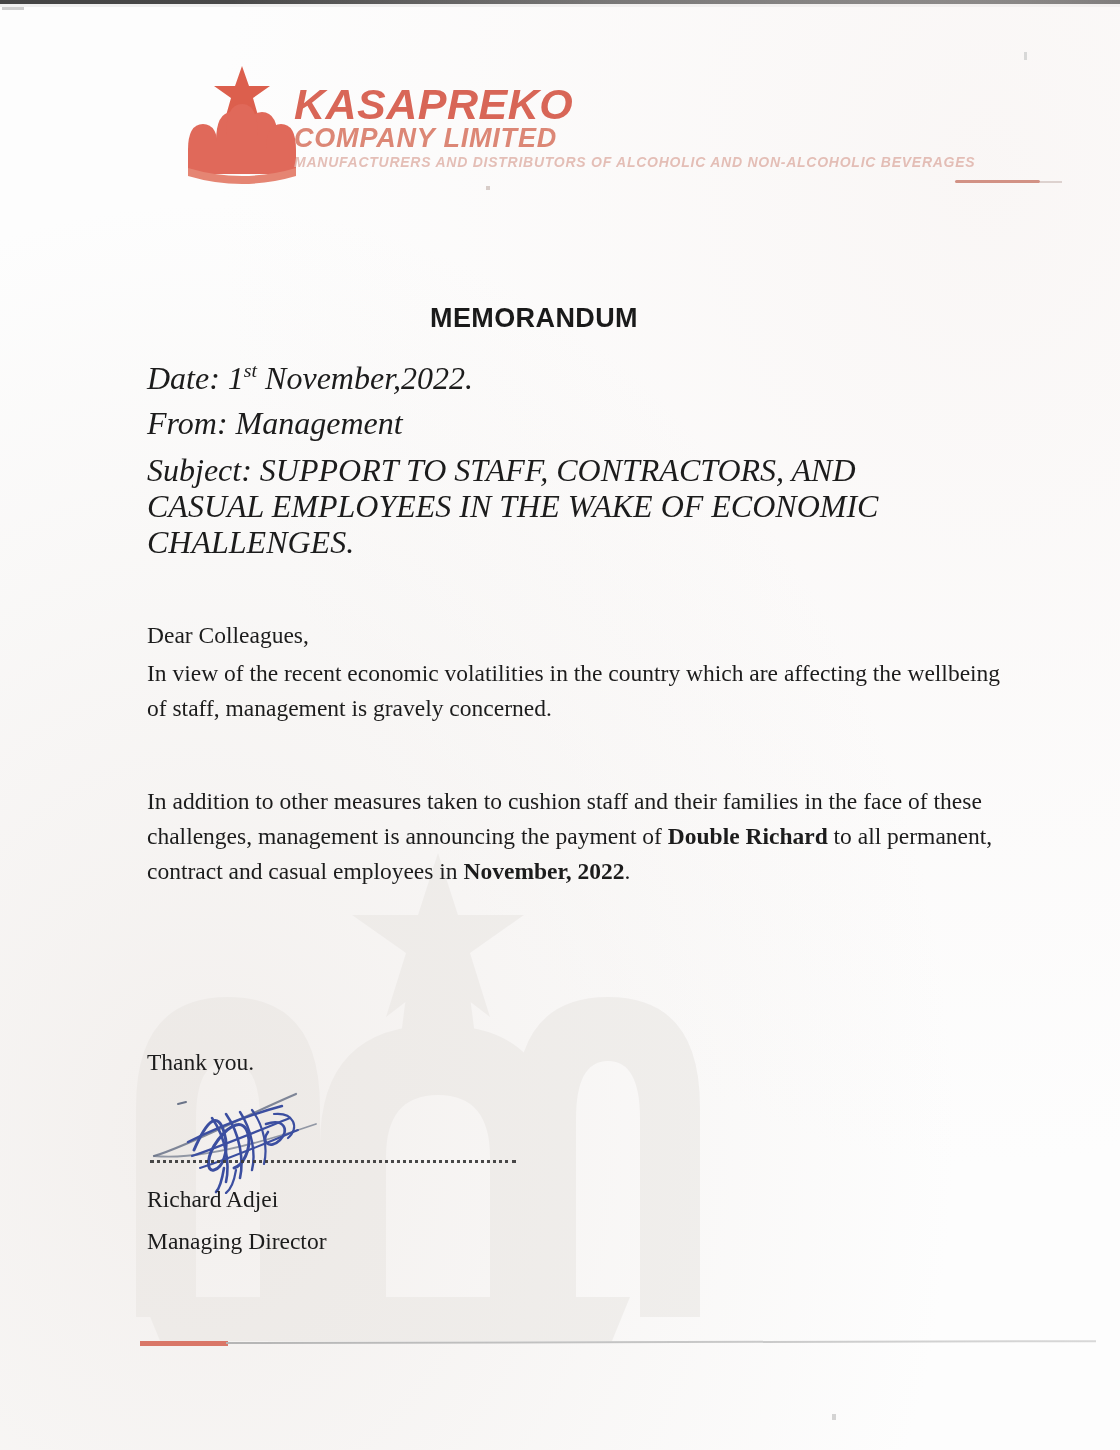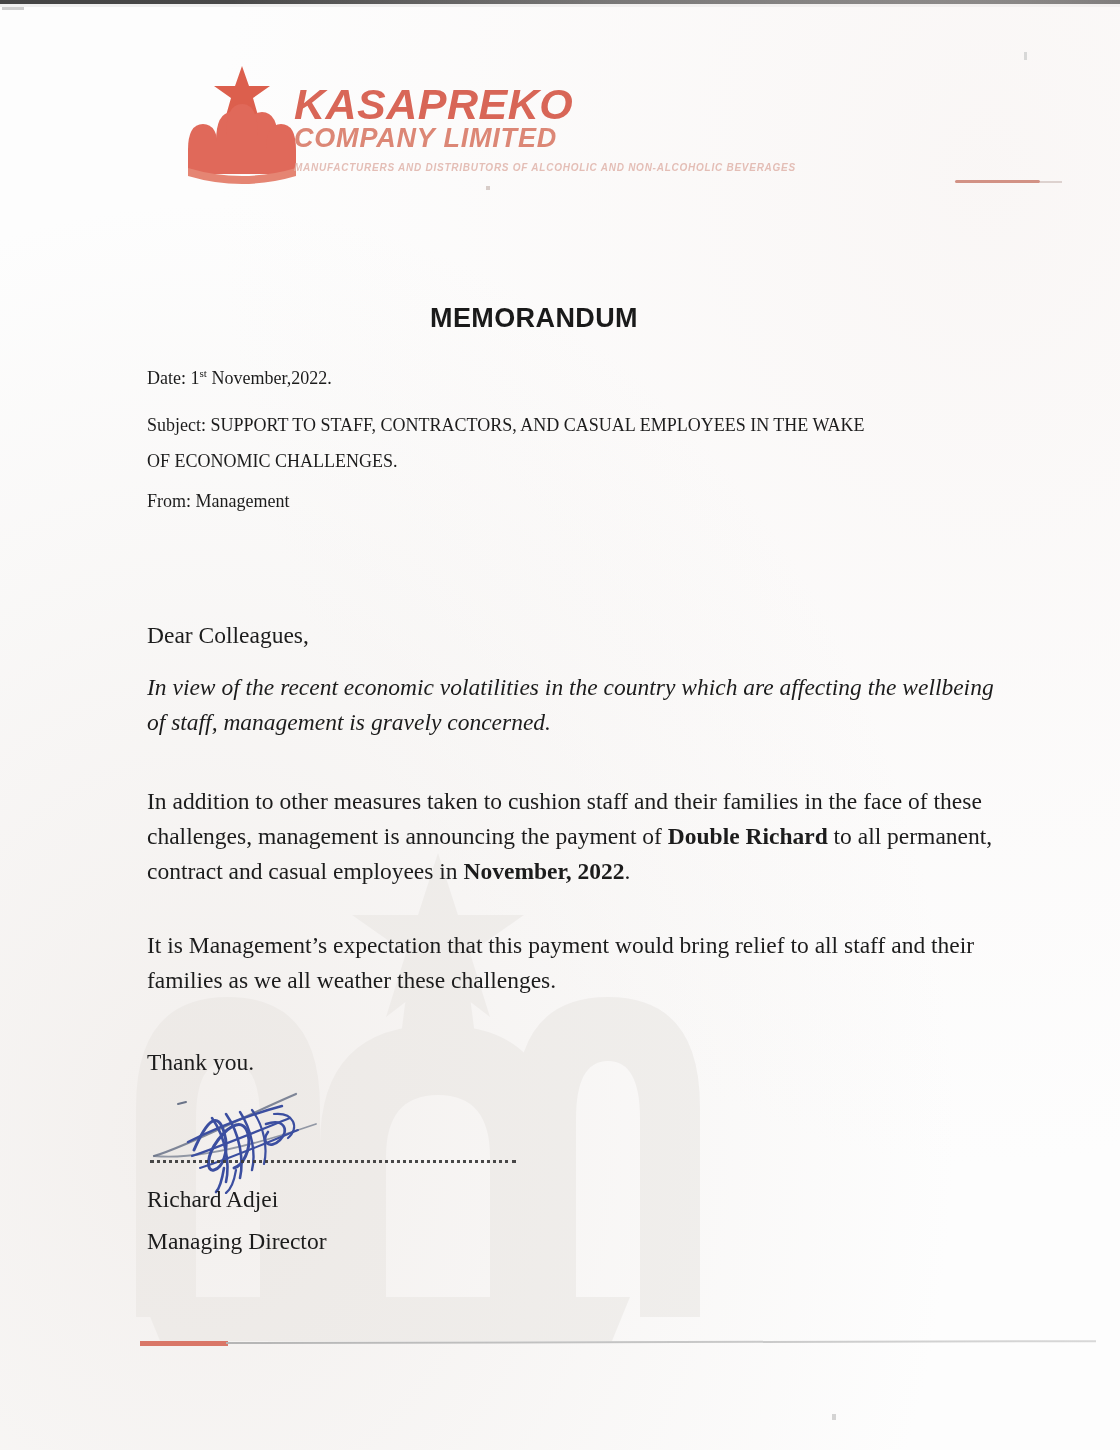--- a/index.html
+++ b/index.html
@@ -99,26 +99,26 @@
     font-size: 27px;
     letter-spacing: .8px;
     line-height: 29px;
     color: #d97b68;
     opacity: .9;
     margin-top: -2px;
   }
   .logo-tagline {
     font-family: "Liberation Sans", "DejaVu Sans", sans-serif;
     font-weight: bold;
-    font-size: 10px;
+    font-size: 14px;
     letter-spacing: .75px;
     line-height: 14px;
     color: #e0b4ab;
     opacity: .85;
-    margin-top: 8px;
+    margin-top: 2px;
     white-space: nowrap;
   }
   .header-rule {
     position: absolute;
     left: 955px;
     top: 180px;
     width: 85px;
     height: 3px;
     background: #c4705f;
     opacity: .75;
@@ -147,43 +147,44 @@
     color: #1a1a1a;
   }
   
   .memo-title > span { position: relative; left: 14px; }
 
   .meta {
     position: absolute;
     left: 147px;
     top: 356px;
     width: 880px;
-    font-size: 18px;
+    font-size: 32px;
     line-height: 45px;
+    font-style: italic;
   }
   .meta-line { white-space: nowrap; }
   .meta-line.subject { white-space: normal; line-height: 36px; width: 740px; margin-top: 6px; }
   sup.ord { font-size: .62em; vertical-align: super; line-height: 0; }
 
   .salutation {
     position: absolute;
     left: 147px;
     top: 622px;
     font-size: 23.5px;
   }
 
   .para {
     position: absolute;
     left: 147px;
     width: 862px;
     font-size: 23.5px;
     line-height: 35px;
     text-align: left;
   }
-  .para-1 { top: 670px; font-style: italic; }
+  .para-1 { top: 656px; }
   .para-2 { top: 784px; width: 872px; }
   .para-3 { top: 928px; width: 868px; }
   .para b { font-weight: bold; }
 
   .thankyou {
     position: absolute;
     left: 147px;
     top: 1049px;
     font-size: 23.5px;
   }
@@ -332,31 +333,30 @@
 
   <div class="header-rule"></div>
   <div class="header-rule-faint"></div>
   <div class="header-speck"></div>
   <div class="tagline-speck"></div>
 
   <div class="memo-title"><span>MEMORANDUM</span></div>
 
   <div class="meta">
     <div class="meta-line"><span>Date:</span> <span>1</span><sup class="ord">st</sup><span> November,2022.</span></div>
+    <div class="meta-line">From: Management</div>
     <div class="meta-line subject">Subject: SUPPORT TO STAFF, CONTRACTORS, AND CASUAL EMPLOYEES IN THE WAKE OF ECONOMIC CHALLENGES.</div>
-    <div class="meta-line">From: Management</div>
   </div>
 
   <div class="salutation">Dear Colleagues,</div>
 
   <div class="para para-1">In view of the recent economic volatilities in the country which are affecting the wellbeing of staff, management is gravely concerned.</div>
 
   <div class="para para-2"><span>In addition to other measures taken to cushion staff and their families in the face of these challenges, management is announcing the payment of </span><b>Double Richard</b><span> to all permanent, contract and casual employees in </span><b>November, 2022</b><span>.</span></div>
 
-  <div class="para para-3">It is Management’s expectation that this payment would bring relief to all staff and their families as we all weather these challenges.</div>
 
   <div class="thankyou">Thank you.</div>
 
   <div class="signature">
     <svg viewBox="0 0 230 110" xmlns="http://www.w3.org/2000/svg">
       <g fill="none" stroke-linecap="round" stroke-linejoin="round">
 
         <path d="M6 72 C40 62 92 34 148 10" stroke="#6a7388" stroke-width="2.2" opacity=".85"></path>
         <path d="M6 72 C44 76 104 62 168 40" stroke="#6a7388" stroke-width="1.8" opacity=".7"></path>
 

